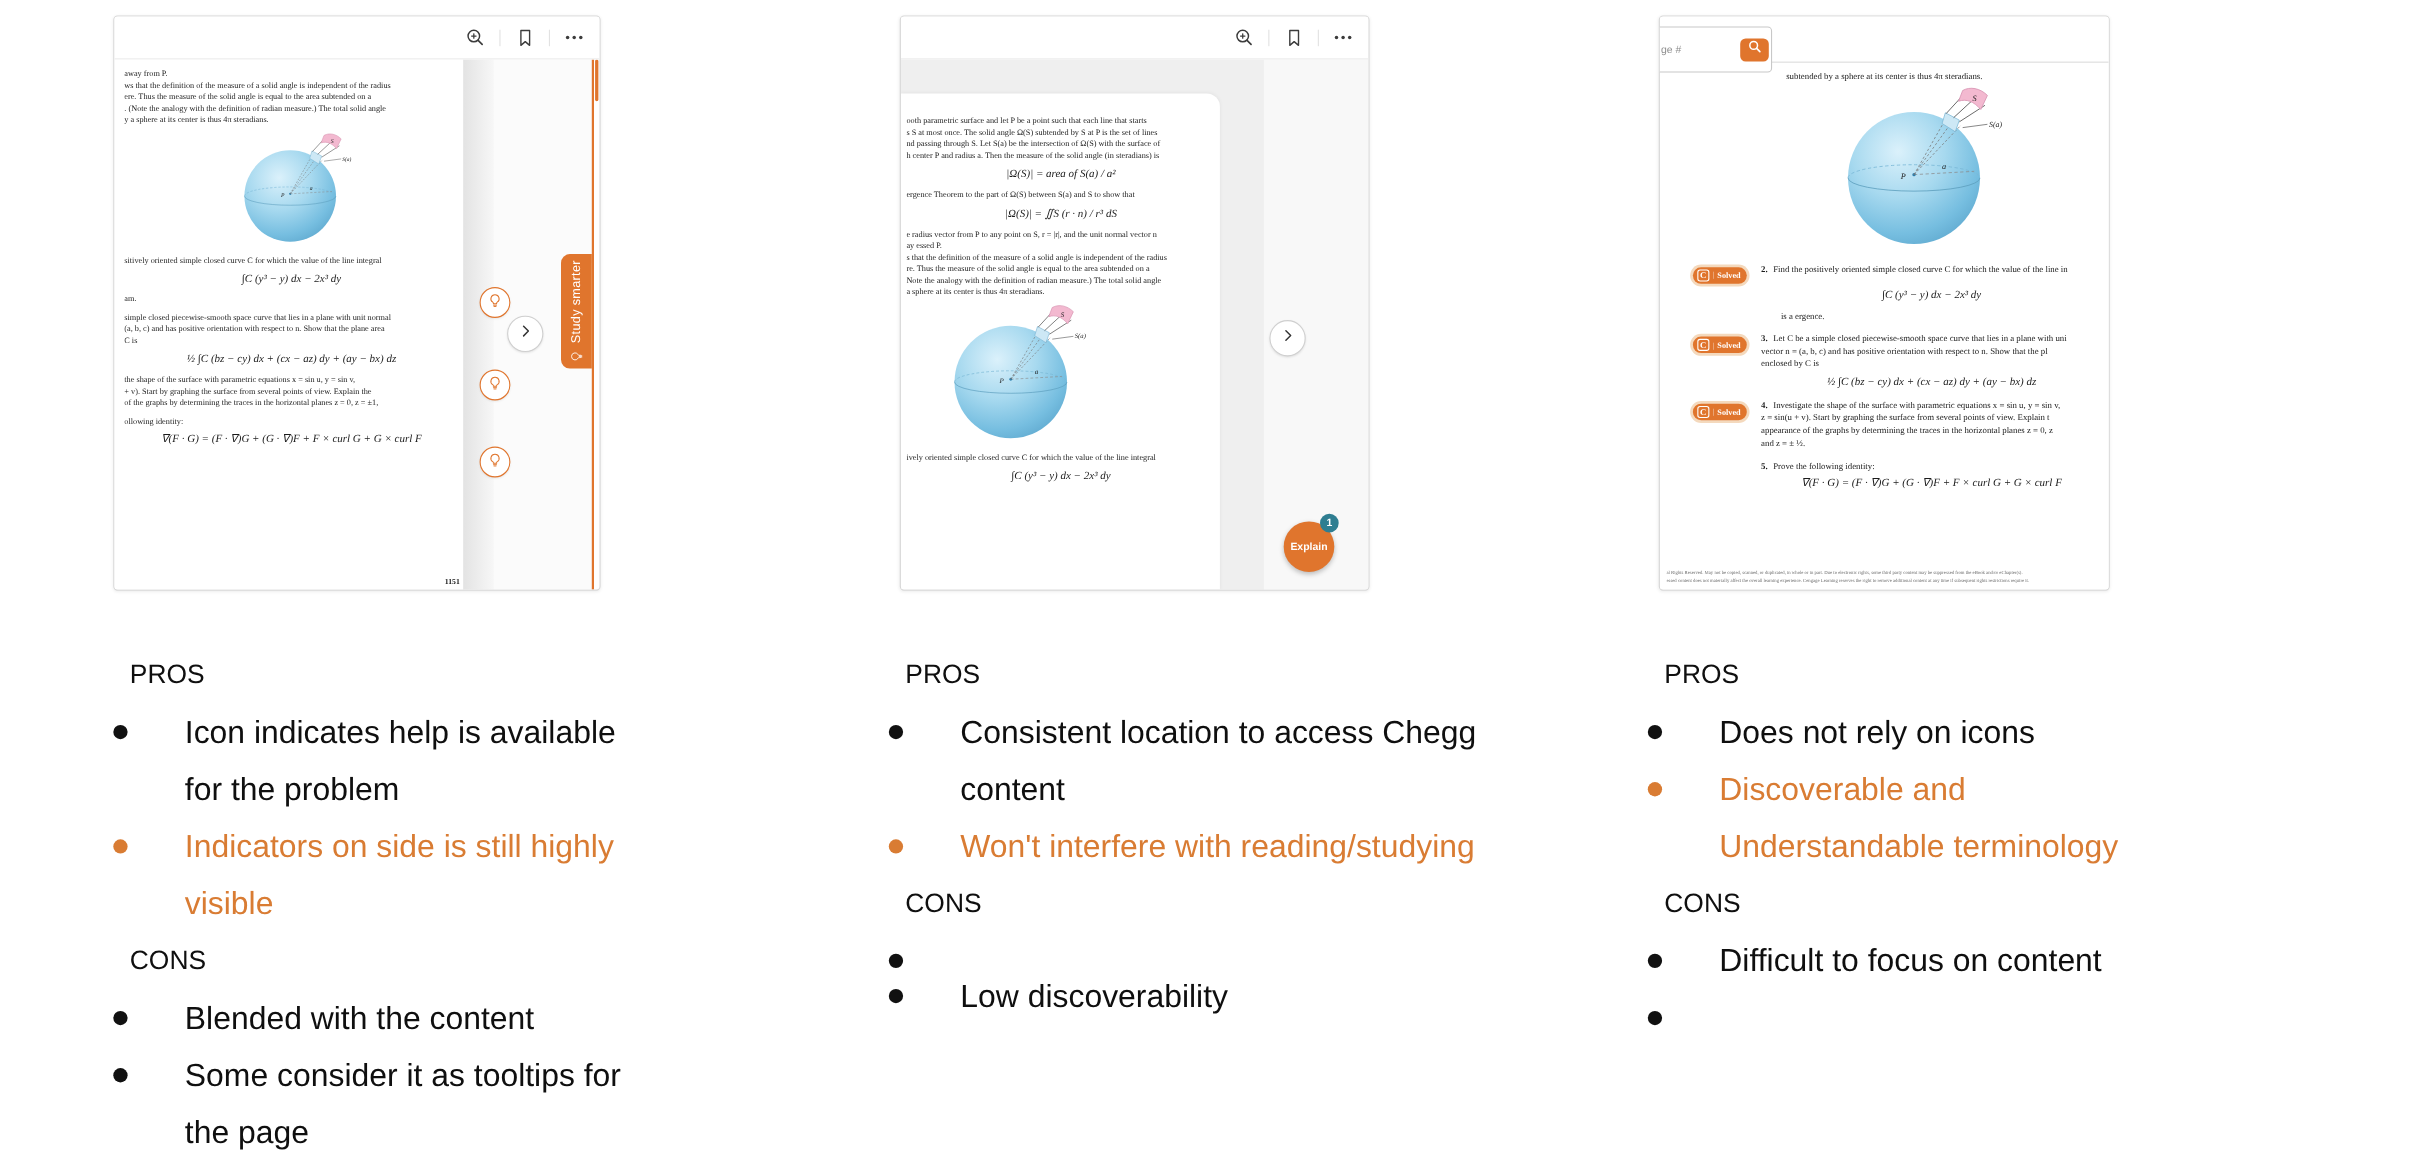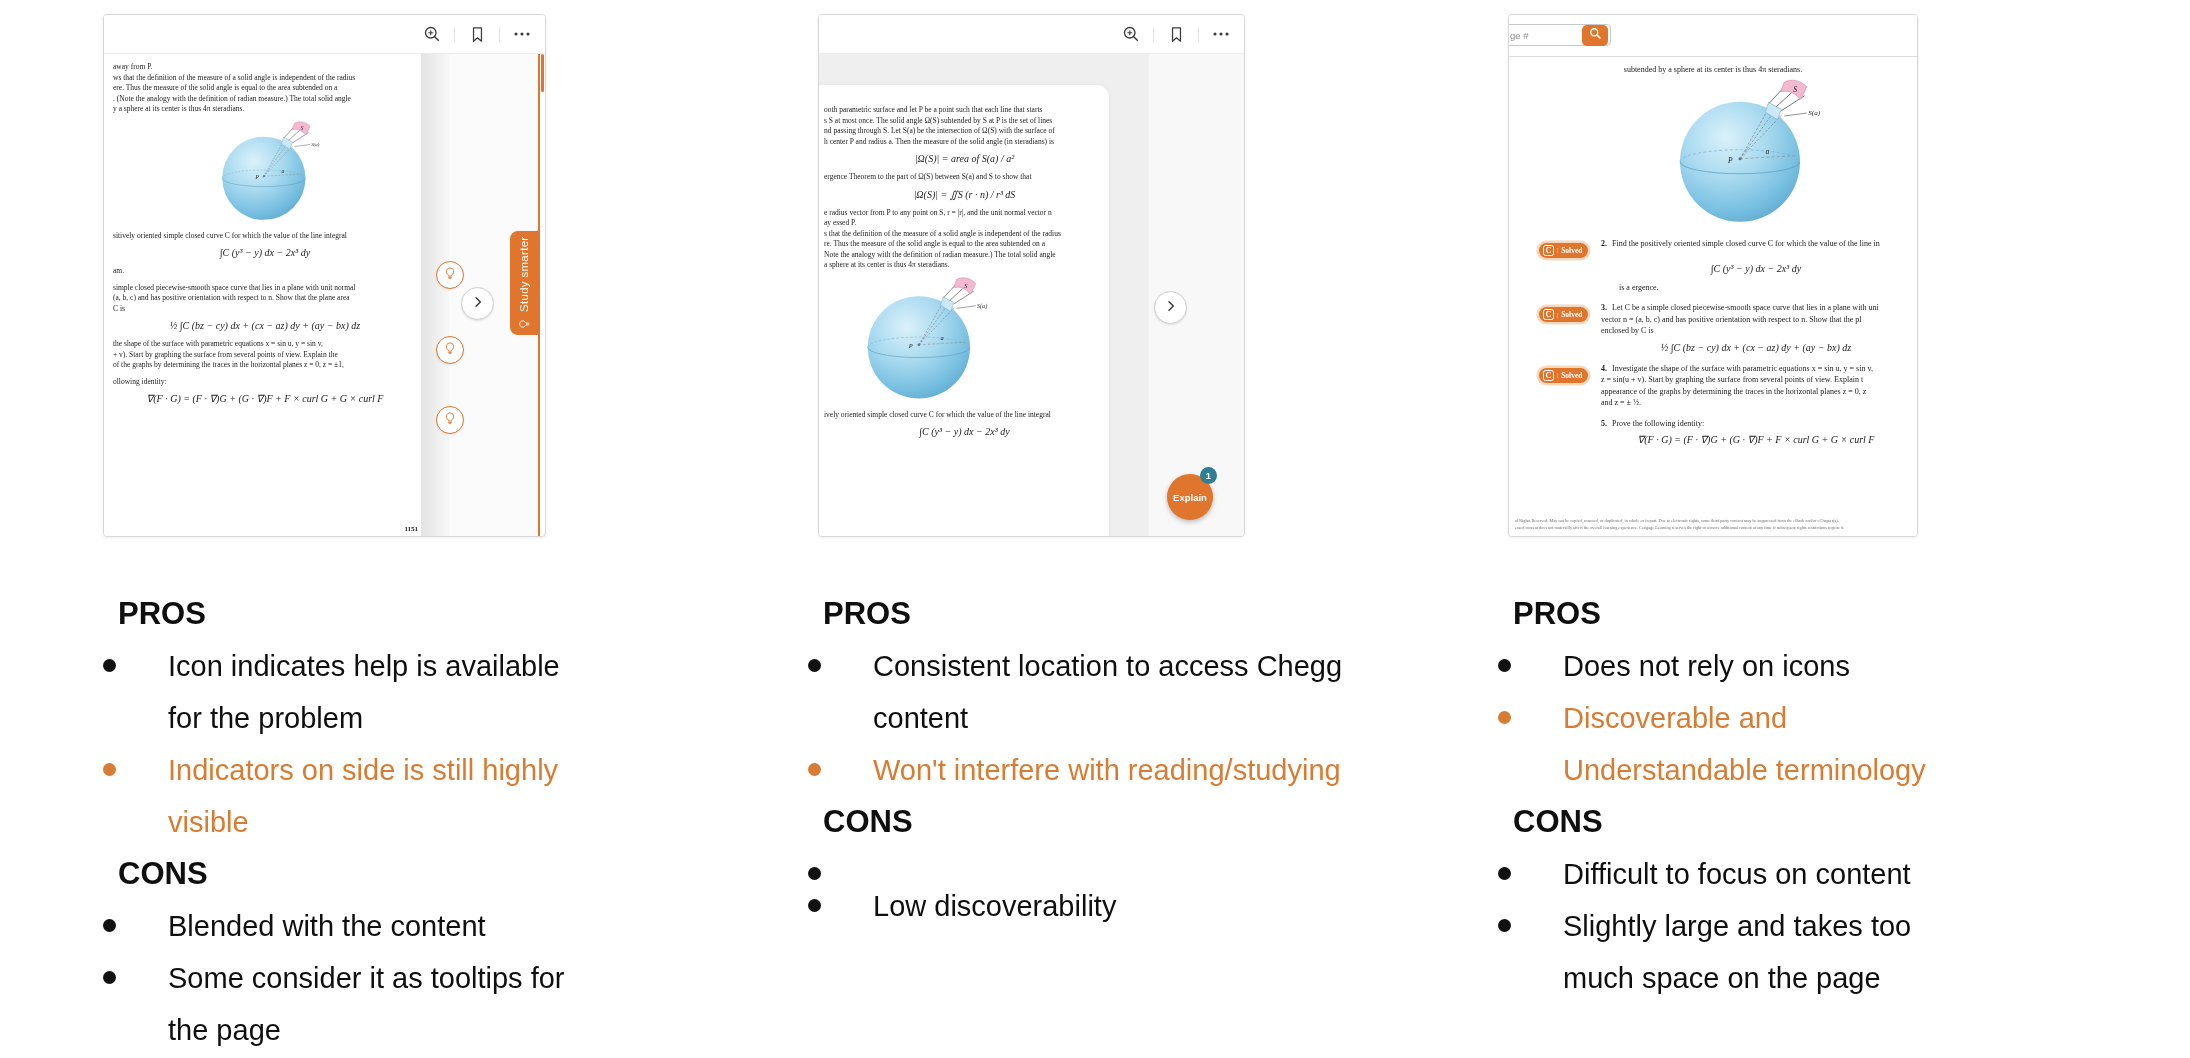--- a/index.html
+++ b/index.html
@@ -45,21 +45,21 @@
   .page-b{position:absolute;left:0;top:70px;bottom:0;width:290px;background:#fff;border-radius:0 12px 0 0;
           padding:20px 4px 0 5px;box-sizing:border-box;overflow:hidden;box-shadow:0 0 4px rgba(0,0,0,.06);}
   .explain-btn{position:absolute;left:348px;top:459px;width:46px;height:46px;border-radius:50%;
                background:#E0752D;color:#fff;font-weight:bold;font-size:9.5px;display:flex;
                align-items:center;justify-content:center;box-shadow:0 2px 5px rgba(0,0,0,.25);cursor:pointer;z-index:7;}
   .explain-badge{position:absolute;right:-4px;top:-7px;width:17px;height:17px;border-radius:50%;
                  background:#2F7E91;color:#fff;font-size:9.5px;font-weight:bold;display:flex;
                  align-items:center;justify-content:center;}
   
   .topbar-c{position:absolute;top:0;left:0;right:0;height:41px;background:#fff;border-bottom:1px solid #dcdcdc;z-index:5;}
-  .search-box{position:absolute;left:-12px;top:9px;width:114px;height:22px;background:#fff;
+  .search-box{position:absolute;left:-12px;top:9px;width:114px;height:42px;background:#fff;
               border:1px solid #c8c8c8;border-radius:4px;display:flex;align-items:center;box-sizing:border-box;}
   .search-ph{margin-left:12px;flex:1;font-size:9.5px;color:#8d8d8d;}
   .search-btn{width:26px;height:21px;margin-right:2px;border-radius:5px;background:#E0752D;
               display:flex;align-items:center;justify-content:center;cursor:pointer;}
   .page-c{position:absolute;left:0;right:0;top:42px;bottom:0;background:#fff;
           padding:7px 6px 0 6px;box-sizing:border-box;overflow:hidden;}
   .page-c .bline{font-size:8px;line-height:11.5px;}
   .cline{text-align:center;font-size:8px;line-height:11.5px;white-space:nowrap;overflow:hidden;}
   .prob{display:flex;margin-top:9px;}
   .prob-badge-col{width:86px;flex:none;padding-left:24px;box-sizing:border-box;padding-top:1px;}
@@ -72,21 +72,21 @@
   .sb-d{color:rgba(255,255,255,.75);font-size:7px;}
   .sb-l{color:#fff;font-size:7.5px;font-weight:bold;}
   .page-c .f{margin-left:86px;}
   .indent{padding-left:104px;}
   .fine{margin-top:72px;color:#6e6e6e;font-size:4.3px;line-height:6.5px;white-space:nowrap;overflow:hidden;}
   
   .review{position:absolute;top:588px;color:#0f0f0f;}
   .rv-a{left:103px;width:475px;}
   .rv-b{left:808px;width:540px;}
   .rv-c{left:1498px;width:470px;}
-  .rv-h{font-size:31px;font-weight:bold;line-height:52px;margin-left:15px;}
+  .rv-h{font-size:24px;font-weight:normal;line-height:52px;margin-left:15px;}
   .rv-li{display:flex;}
   .rv-dot{width:65px;flex:none;}
   .rv-dot i{display:block;width:13px;height:13px;border-radius:50%;background:#111;margin-top:19px;}
   .rv-text{font-size:29px;line-height:52px;}
   .hl .rv-text{color:#D97C33;}
   .hl .rv-dot i{background:#D97C33;}
 </style>
 </head>
 <body>
 
@@ -495,17 +495,16 @@
       <div class="rv-li">
         <span class="rv-dot">
           <i></i>
         </span>
         <span class="rv-text">Difficult to focus on content</span>
       </div>
       <div class="rv-li">
         <span class="rv-dot">
           <i></i>
         </span>
-        <span class="rv-text">Slightly large and takes too much space on the page</span>
       </div>
     </div>
 
 </div>
 
 </body></html>

